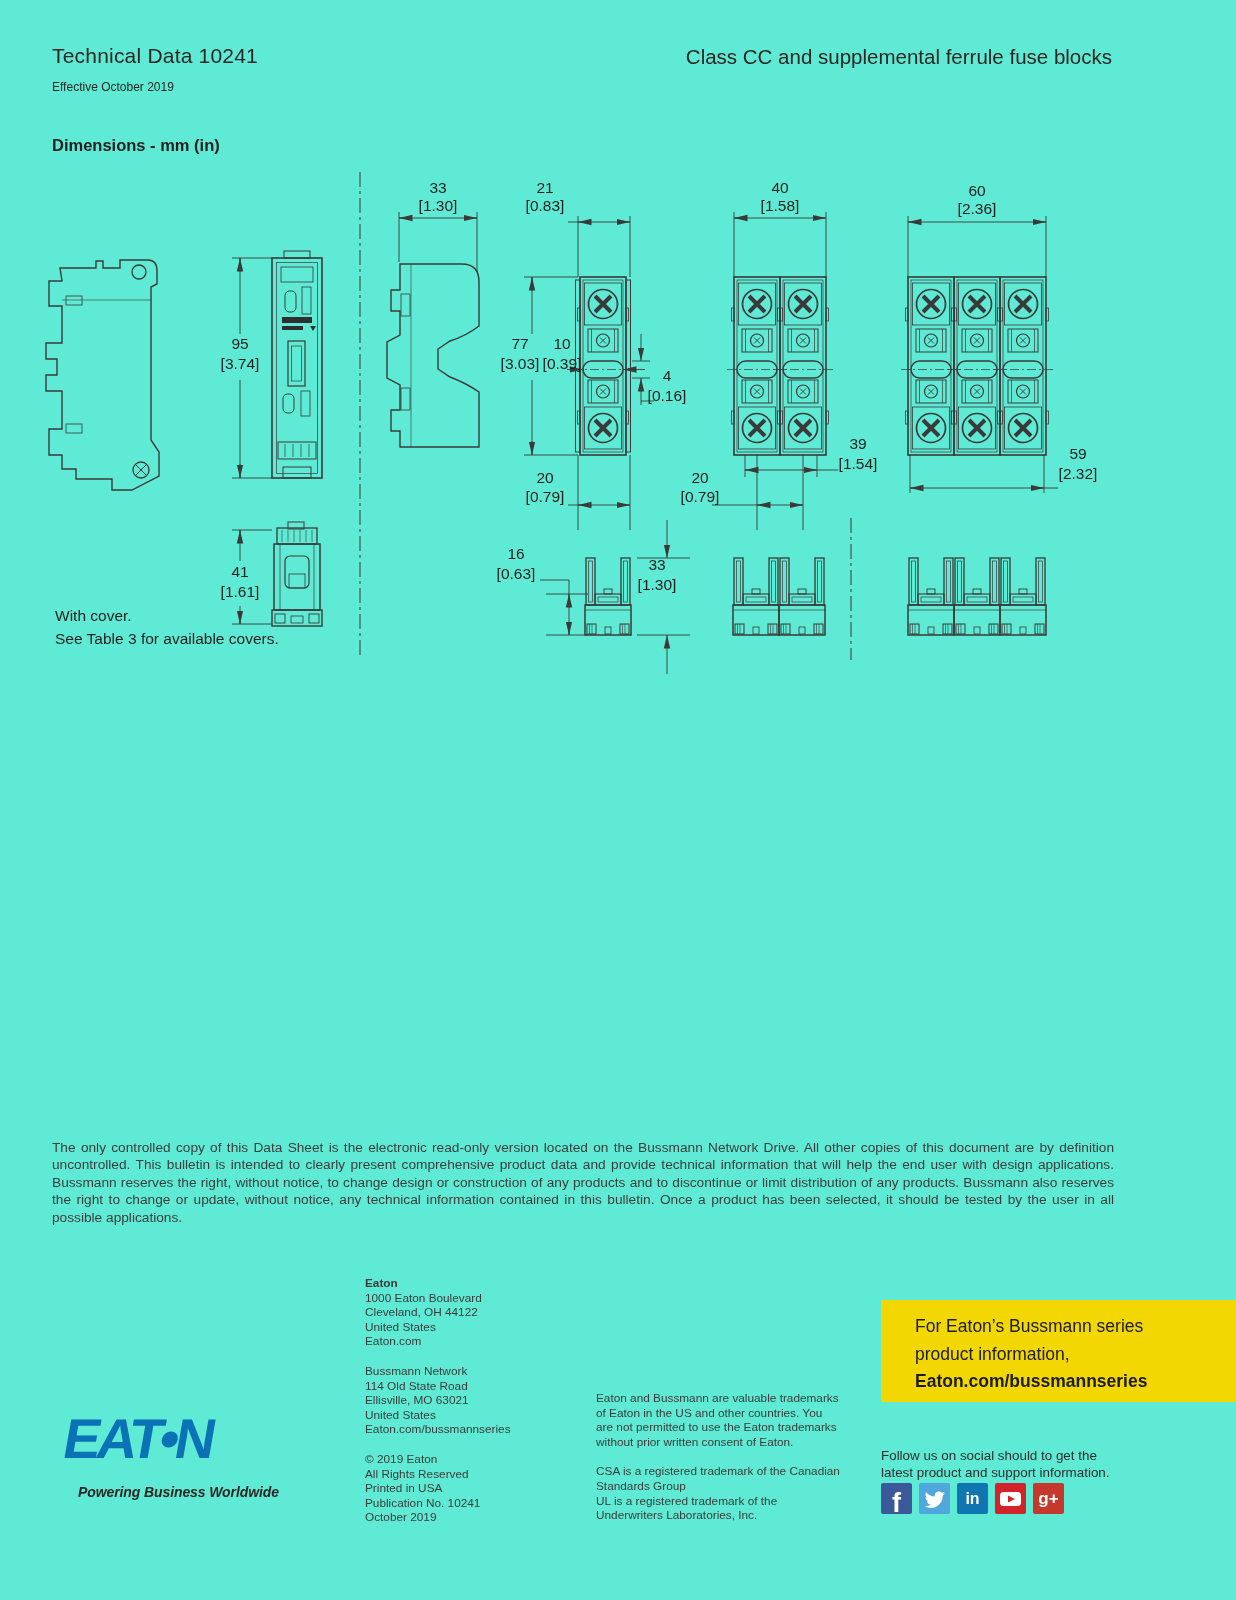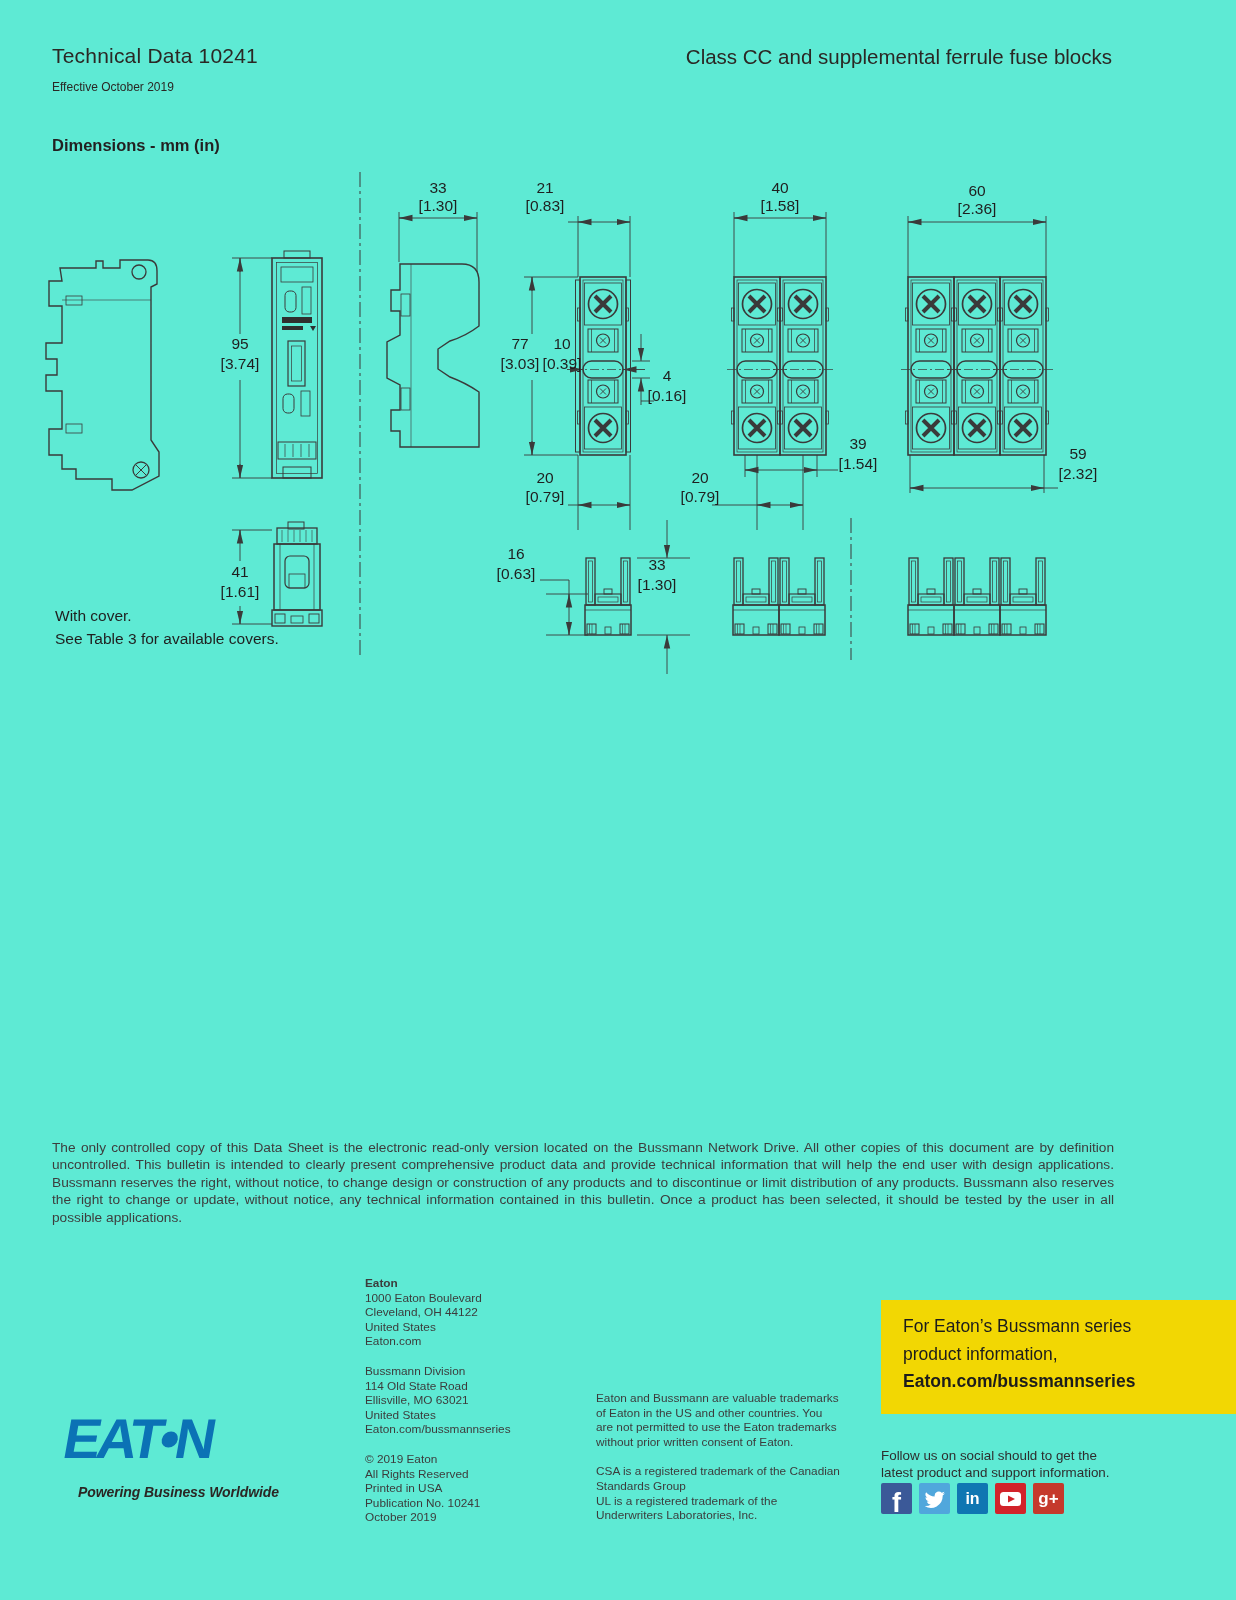--- a/index.html
+++ b/index.html
@@ -11,22 +11,22 @@
   .prod-title{left:400px;right:124px;top:44px;text-align:right;font-size:20.5px;line-height:26px;color:#2b2724;}
   .dim-head{left:52px;top:136px;font-size:16.5px;font-weight:bold;}
   .legal{left:52px;top:1139px;width:1062px;font-size:13.7px;line-height:17.4px;
          text-align:justify;color:#3d3d3d;}
   .ftxt{font-size:11.8px;line-height:14.6px;color:#3c3c3c;}
   .addr-col{left:321px;top:1276px;margin-left:44px;}
   .addr-col .grp{margin-bottom:15px;}
   .bold{font-weight:bold;}
   .tm-col{left:596px;top:1391px;width:262px;}
   .tm-col .grp{margin-bottom:15px;}
-  .promo{left:881px;top:1300px;width:355px;height:114px;box-sizing:border-box;
-         padding:13px 10px 0 22px;font-size:17.5px;line-height:27.5px;color:#1c1c1c;}
+  .promo{left:881px;top:1300px;width:355px;height:102px;box-sizing:border-box;
+         padding:13px 10px 0 34px;font-size:17.5px;line-height:27.5px;color:#1c1c1c;}
   .follow{left:881px;top:1447px;font-size:13.4px;line-height:17px;color:#2e2e2e;}
   .social{left:881px;top:1483px;display:flex;gap:7px;}
   .sicon{width:31px;height:31px;border-radius:2px;display:flex;align-items:center;
          justify-content:center;color:#fff;overflow:hidden;cursor:pointer;}
   .sicon .fb{font:bold 27px "Liberation Sans",sans-serif;margin-top:9px;}
   .sicon .in{font:bold 16px "Liberation Sans",sans-serif;text-align:right;}
   .sicon .gp{font:bold 17px "Liberation Sans",sans-serif;}
   .logo-svg{left:54px;top:1406px;}
   .tagline{left:78px;top:1484px;font-size:14px;font-style:italic;font-weight:bold;
            color:#2b2724;letter-spacing:-.1px;}
@@ -320,21 +320,21 @@
 
   <div class="abs ftxt addr-col">
     <div class="grp">
       <div class="bold">Eaton</div>
       <div>1000 Eaton Boulevard</div>
       <div>Cleveland, OH 44122</div>
       <div>United States</div>
       <div>Eaton.com</div>
     </div>
     <div class="grp">
-      <div>Bussmann Division</div>
+      <div>Bussmann Network</div>
       <div>114 Old State Road</div>
       <div>Ellisville, MO 63021</div>
       <div>United States</div>
       <div>Eaton.com/bussmannseries</div>
     </div>
     <div class="grp">
       <div>© 2019 Eaton</div>
       <div>All Rights Reserved</div>
       <div>Printed in USA</div>
       <div>Publication No. 10241</div>

